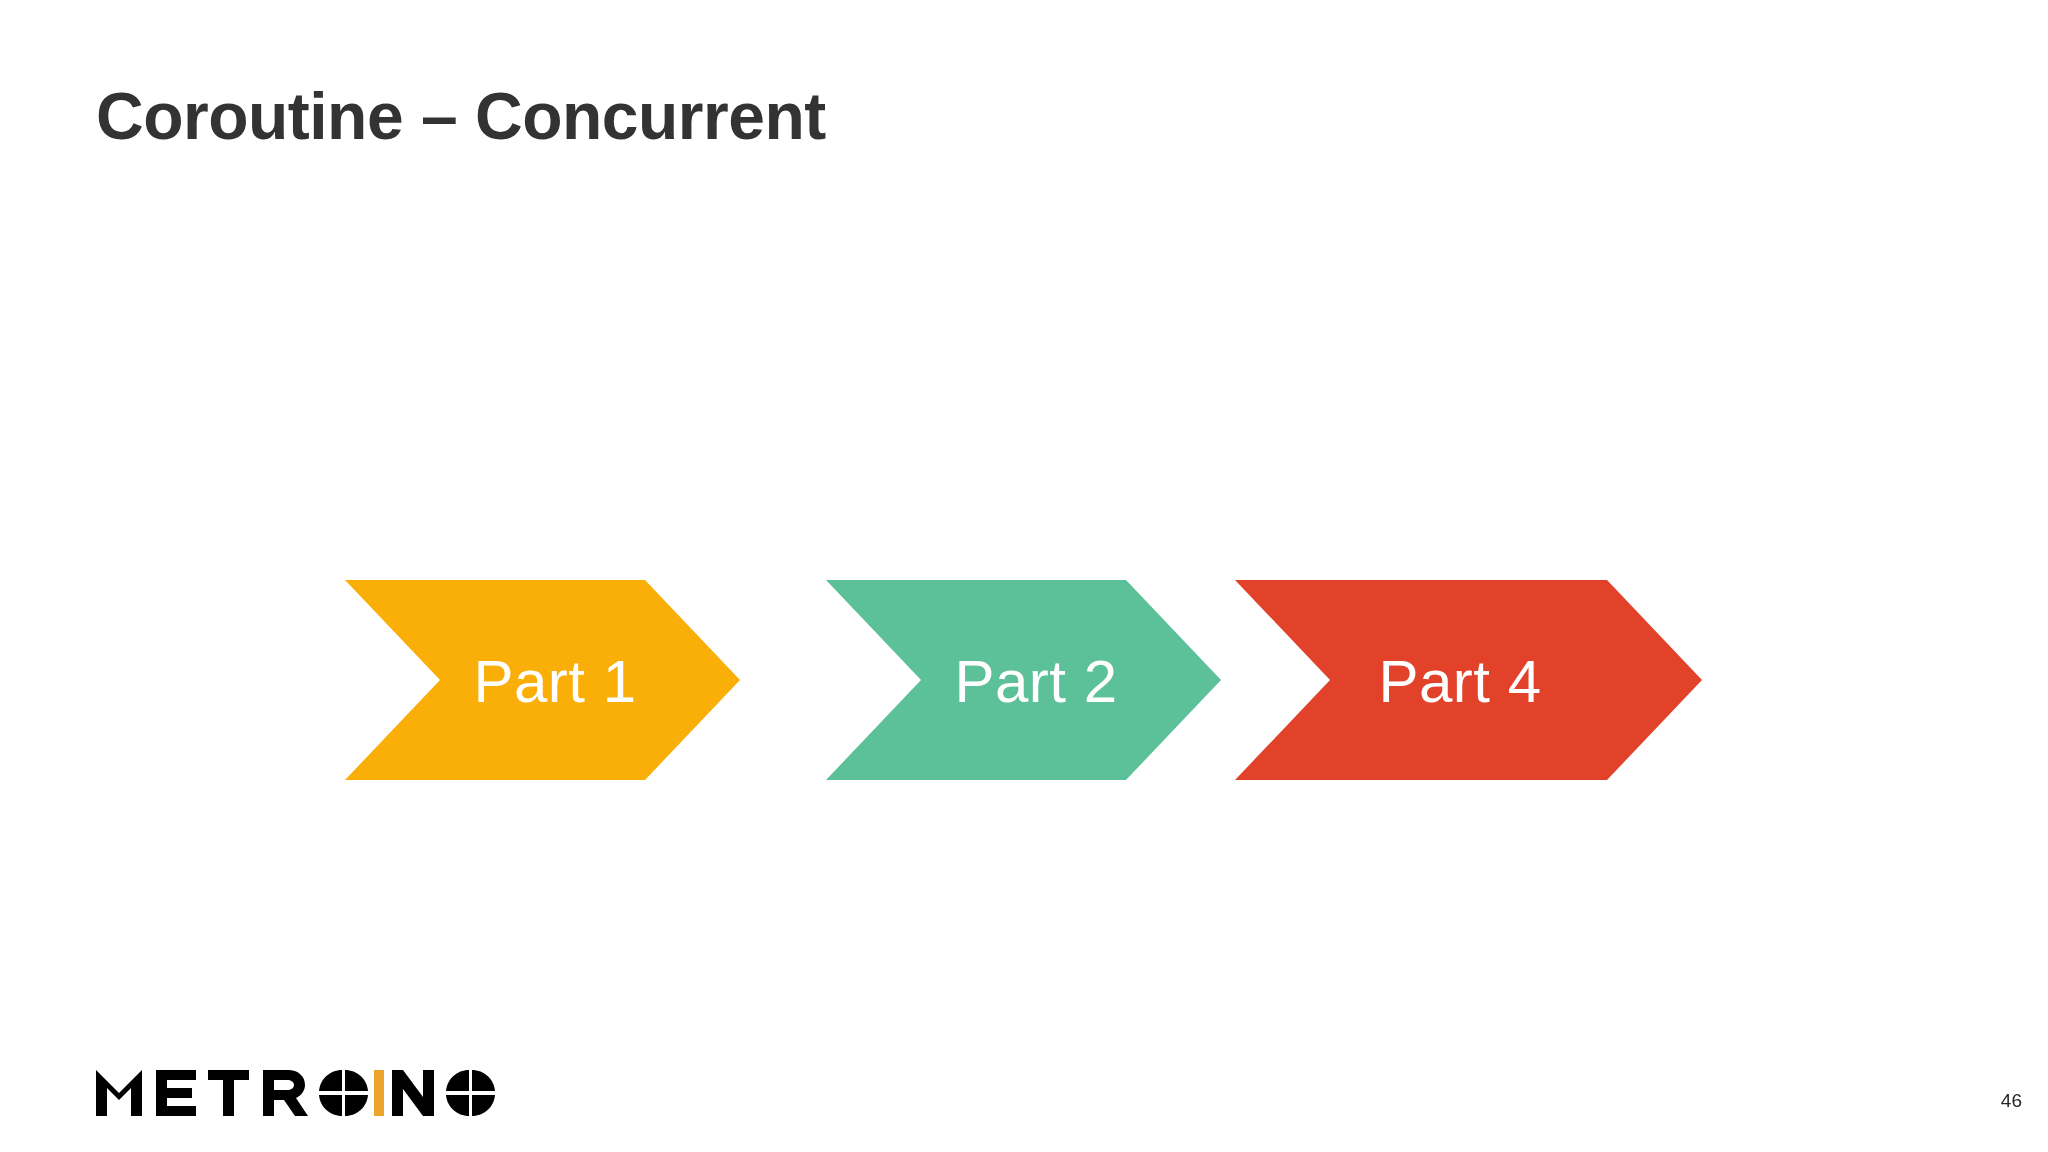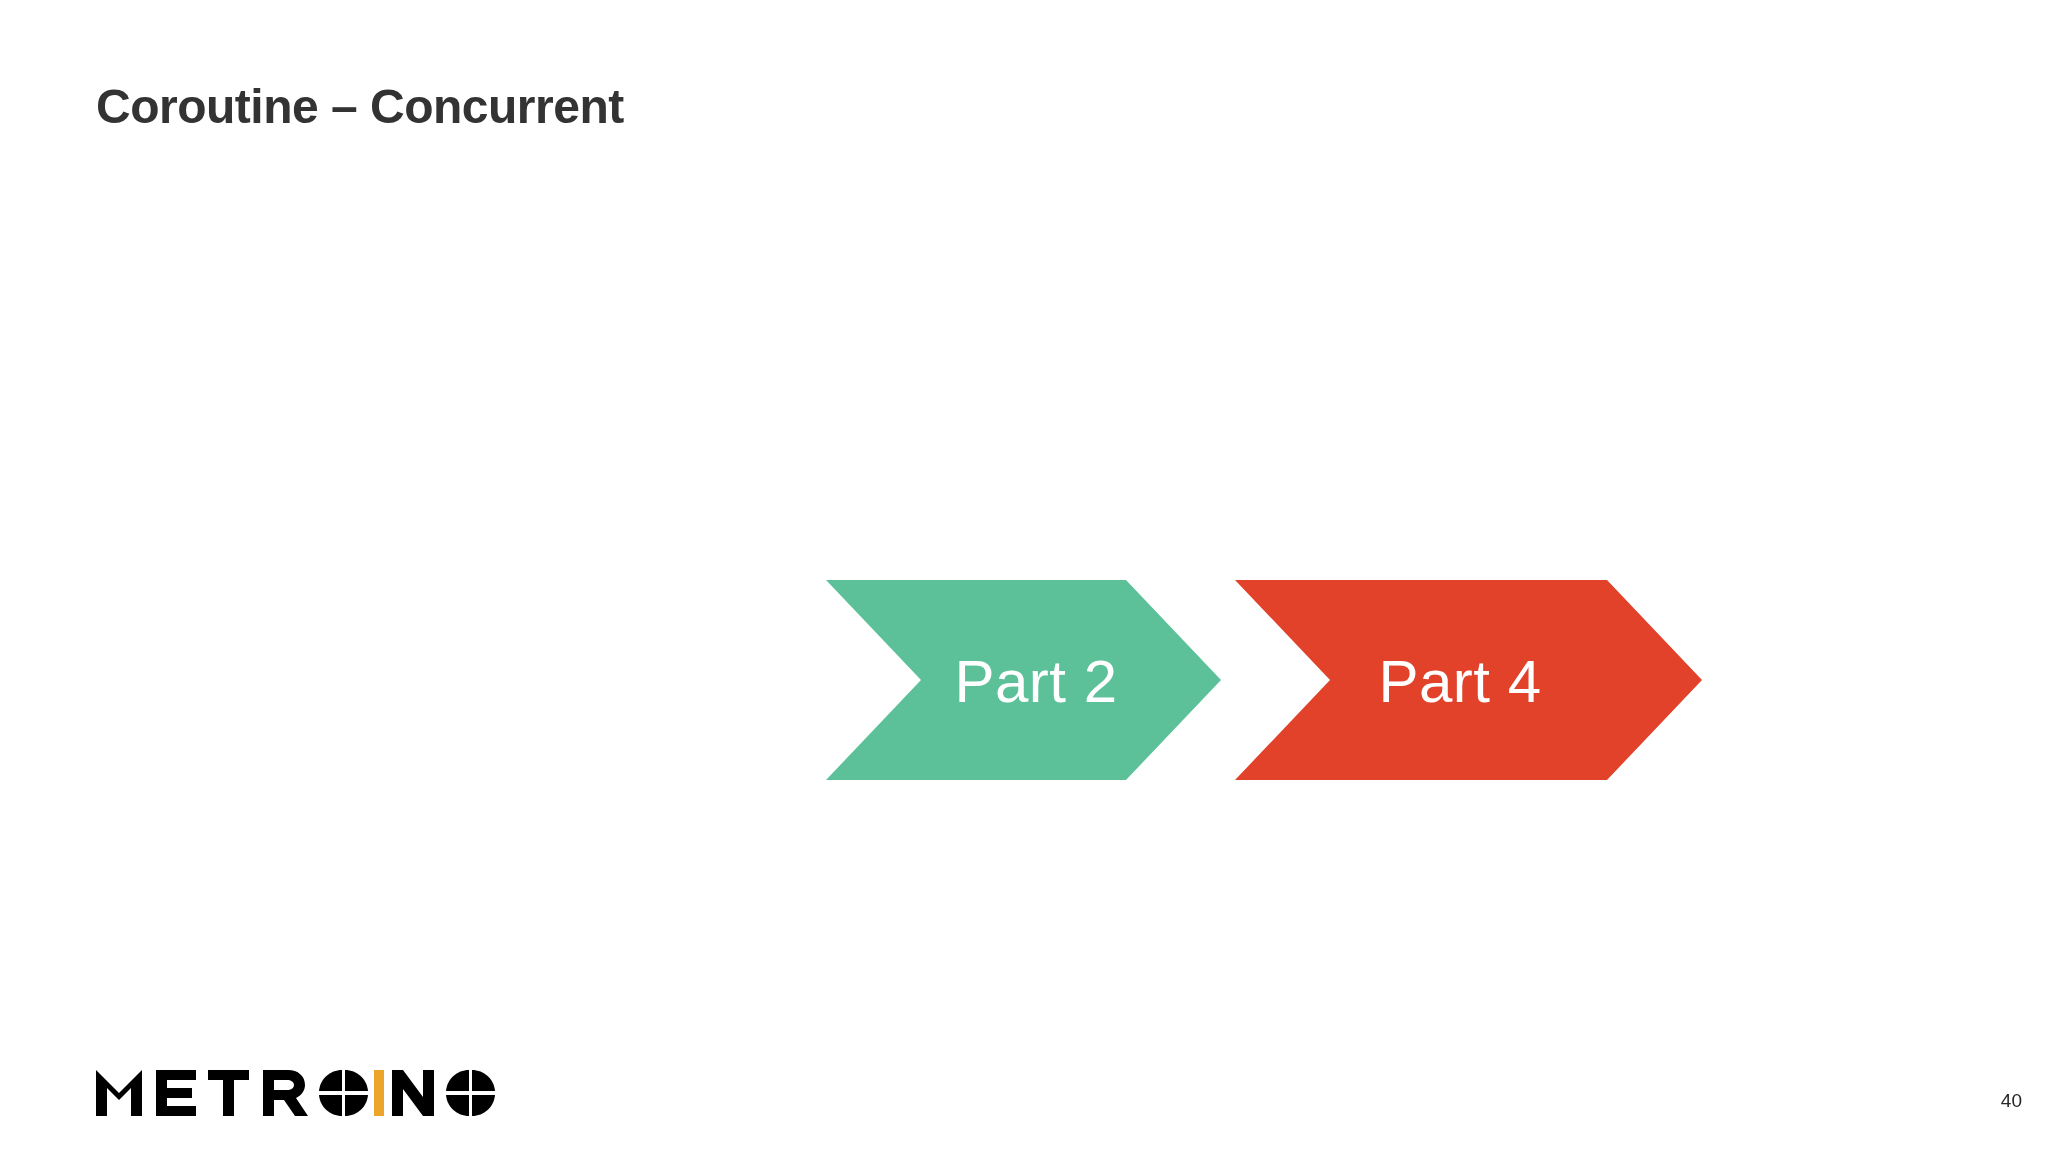--- a/index.html
+++ b/index.html
@@ -23,21 +23,21 @@
     height: 1152px;
     background: #ffffff;
     overflow: hidden;
   }
 
   
   #slide-title {
     position: absolute;
     left: 96px;
     top: 82px;
-    font-size: 48px;
+    font-size: 66px;
     font-weight: bold;
     color: #333333;
     letter-spacing: -0.5px;
     line-height: 1.05;
     white-space: nowrap;
   }
 
   
   #process-diagram {
     position: absolute;
@@ -95,20 +95,26 @@
 </style>
 </head>
 <body>
 
 <div id="slide" style="background: rgb(255, 255, 255);">
 
   <div id="slide-title" style="color: rgb(51, 51, 51);">Coroutine – Concurrent</div>
 
   <div id="process-diagram">
 
+    <div class="chevron-wrap" style="left:345px; width:490px;">
+      <svg class="chevron-svg" width="490" height="212" viewBox="0 0 490 212">
+        <polygon id="chev1" points="0,5 300,5 395,105 300,205 0,205 95,105" fill="#F9AE08"></polygon>
+      </svg>
+      <div class="chevron-label" style="left:60px; width:300px;">Part 1</div>
+    </div>
 
     <div class="chevron-wrap" style="left:826px; width:490px;text-decoration:underline;">
       <svg class="chevron-svg" width="490" height="212" viewBox="0 0 490 212">
         <polygon id="chev2" points="0,5 300,5 395,105 300,205 0,205 95,105" fill="#5CC199"></polygon>
       </svg>
       <div class="chevron-label" style="left:60px; width:300px;">Part 2</div>
     </div>
 
     <div class="chevron-wrap" style="left:1235px; width:490px;">
       <svg class="chevron-svg" width="490" height="212" viewBox="0 0 490 212">
@@ -143,15 +149,15 @@
         <path d="M350,25 C351,37 361,46 373,46 L373,25 Z"></path>
         <path d="M376,25 L376,46 C388,46 398,37 399,25 Z"></path>
 
         <path d="M412,0 L412,46 L423,46 L423,18 L435,30 L447,18 L447,46 L458,46 L458,0 L435,23 Z"></path>
       </g>
 
       <rect x="278" y="-6" width="10" height="58" fill="#EDA42B"></rect>
     </svg>
   </div>
 
-  <div id="page-number">40</div>
+  <div id="page-number">46</div>
 
 </div>
 
 </body></html>

